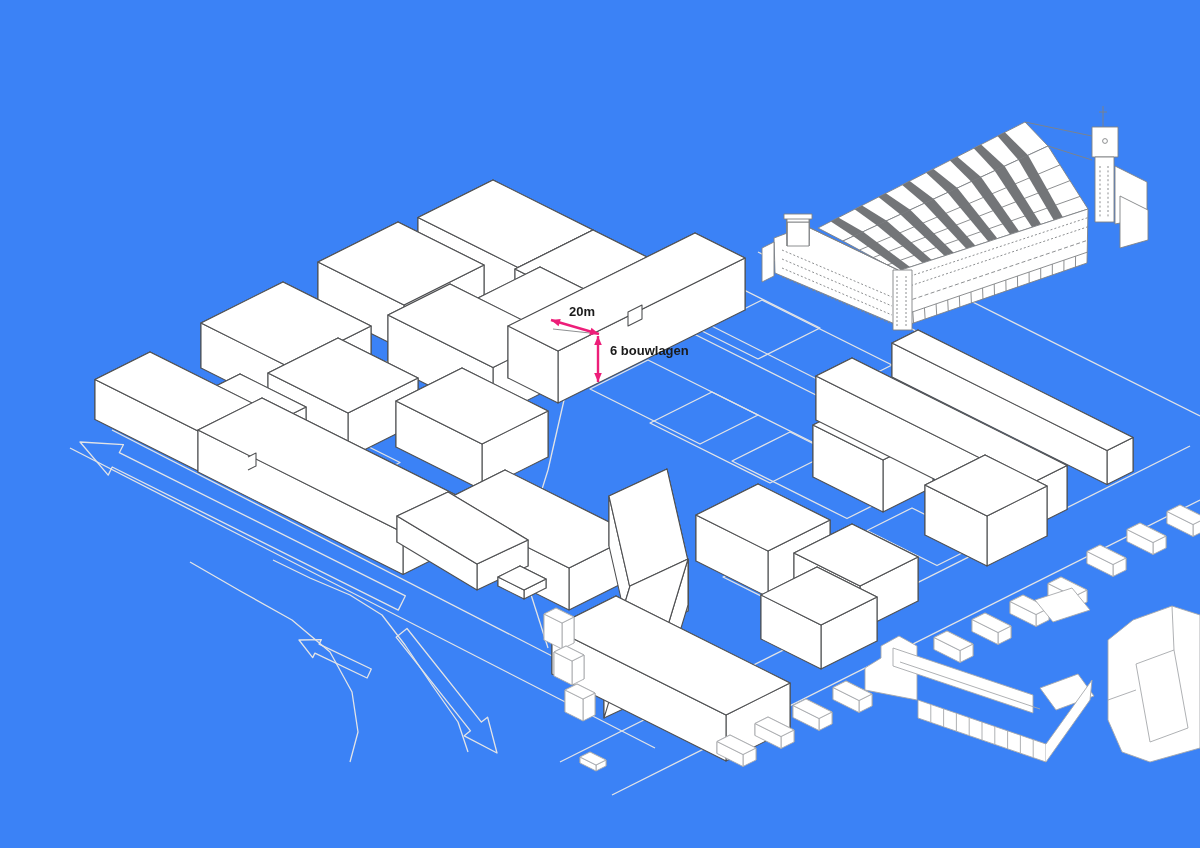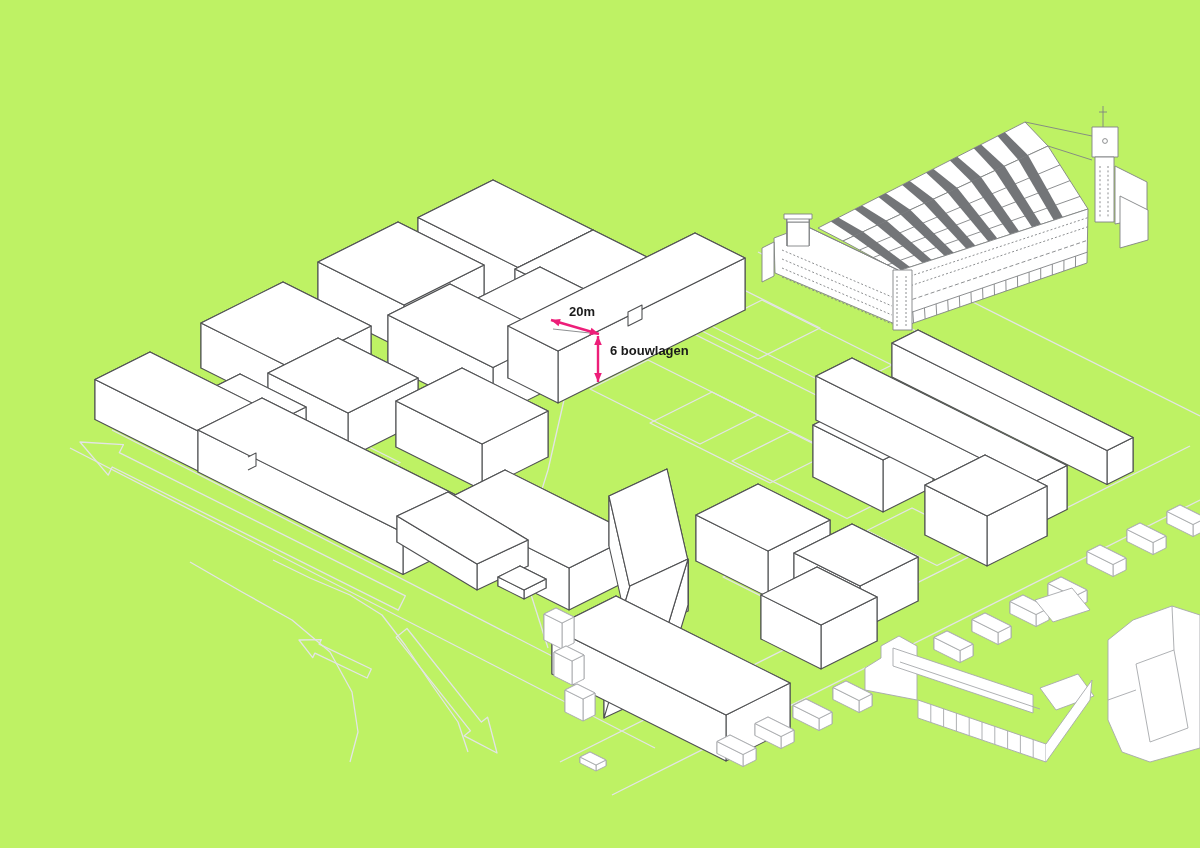--- a/index.html
+++ b/index.html
@@ -1,16 +1,16 @@
 <!DOCTYPE html>
 <html style="--pk: #ed1e79; --txt: #1a1a1a; --pl: #4f5052; --cl: #a6a8ab; --gl: #e3e4e6; --hl: #808285; --bd: #737578;"><head>
 <meta charset="utf-8">
 <style>
   html,body{margin:0;padding:0;background:#fff;width:1200px;height:848px;overflow:hidden;}
-  #stage{position:relative;width:1200px;height:848px;background:#bef264;}
+  #stage{position:relative;width:1200px;height:848px;background:#3b82f6;}
   svg{display:block;}
   .dim-label{font-family:"Liberation Sans",sans-serif;font-size:13px;font-weight:700;fill:var(--txt,#1a1a1a);}
   .bld{fill:#fff;stroke:var(--pl,#4f5052);stroke-width:1.1;stroke-linejoin:round;}
   .ctx{fill:#fff;stroke:var(--cl,#a6a8ab);stroke-width:0.9;stroke-linejoin:round;}
   .gnd{fill:none;stroke:var(--gl,#e3e4e6);stroke-width:1.3;stroke-linejoin:round;}
   .hall{fill:#fff;stroke:var(--hl,#808285);stroke-width:0.9;stroke-linejoin:round;}
   .halln{fill:none;stroke:var(--hl,#808285);stroke-width:0.9;stroke-linejoin:round;}
   .band{fill:var(--bd,#737578);stroke:none;}
   .pink{stroke:var(--pk,#ed1e79);stroke-width:2.4;fill:none;}
   .pinkf{fill:var(--pk,#ed1e79);stroke:none;}

